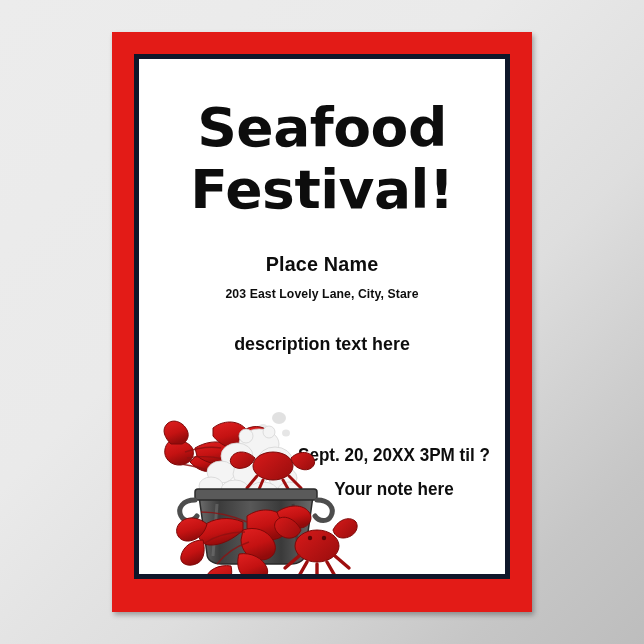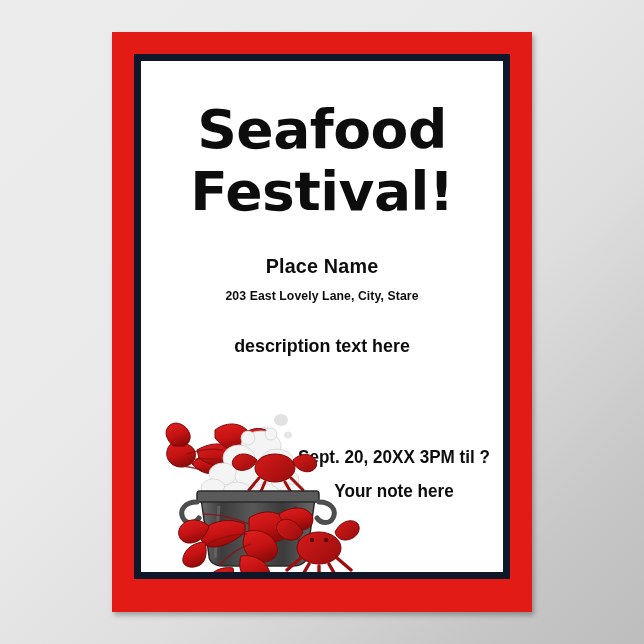--- a/index.html
+++ b/index.html
@@ -33,21 +33,21 @@
     background: #e31b17;
     box-shadow: 2px 3px 5px rgba(0,0,0,0.30);
     box-sizing: border-box;
   }
   #poster-inner-border {
     position: absolute;
     left: 22px;
     top: 22px;
     right: 22px;
     bottom: 33px;
-    border: 7px solid #0f172a;
+    border: 5px solid #0f172a;
     background: #ffffff;
     box-sizing: border-box;
   }
   #poster-page {
     position: absolute;
     inset: 0;
     background: #ffffff;
     overflow: hidden;
   }
 

